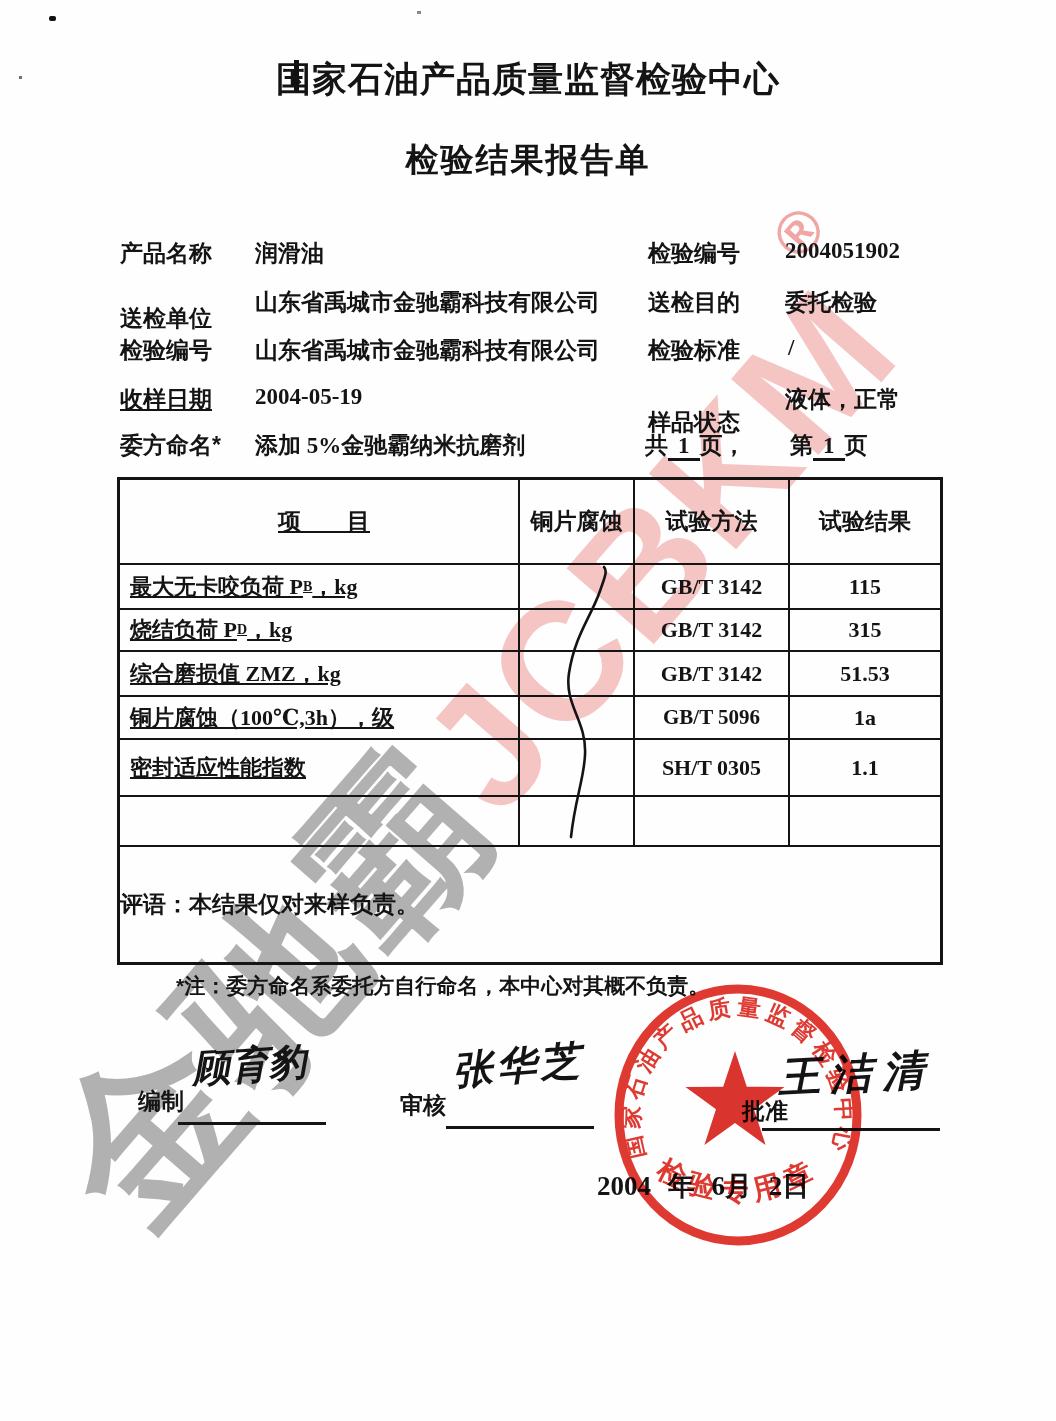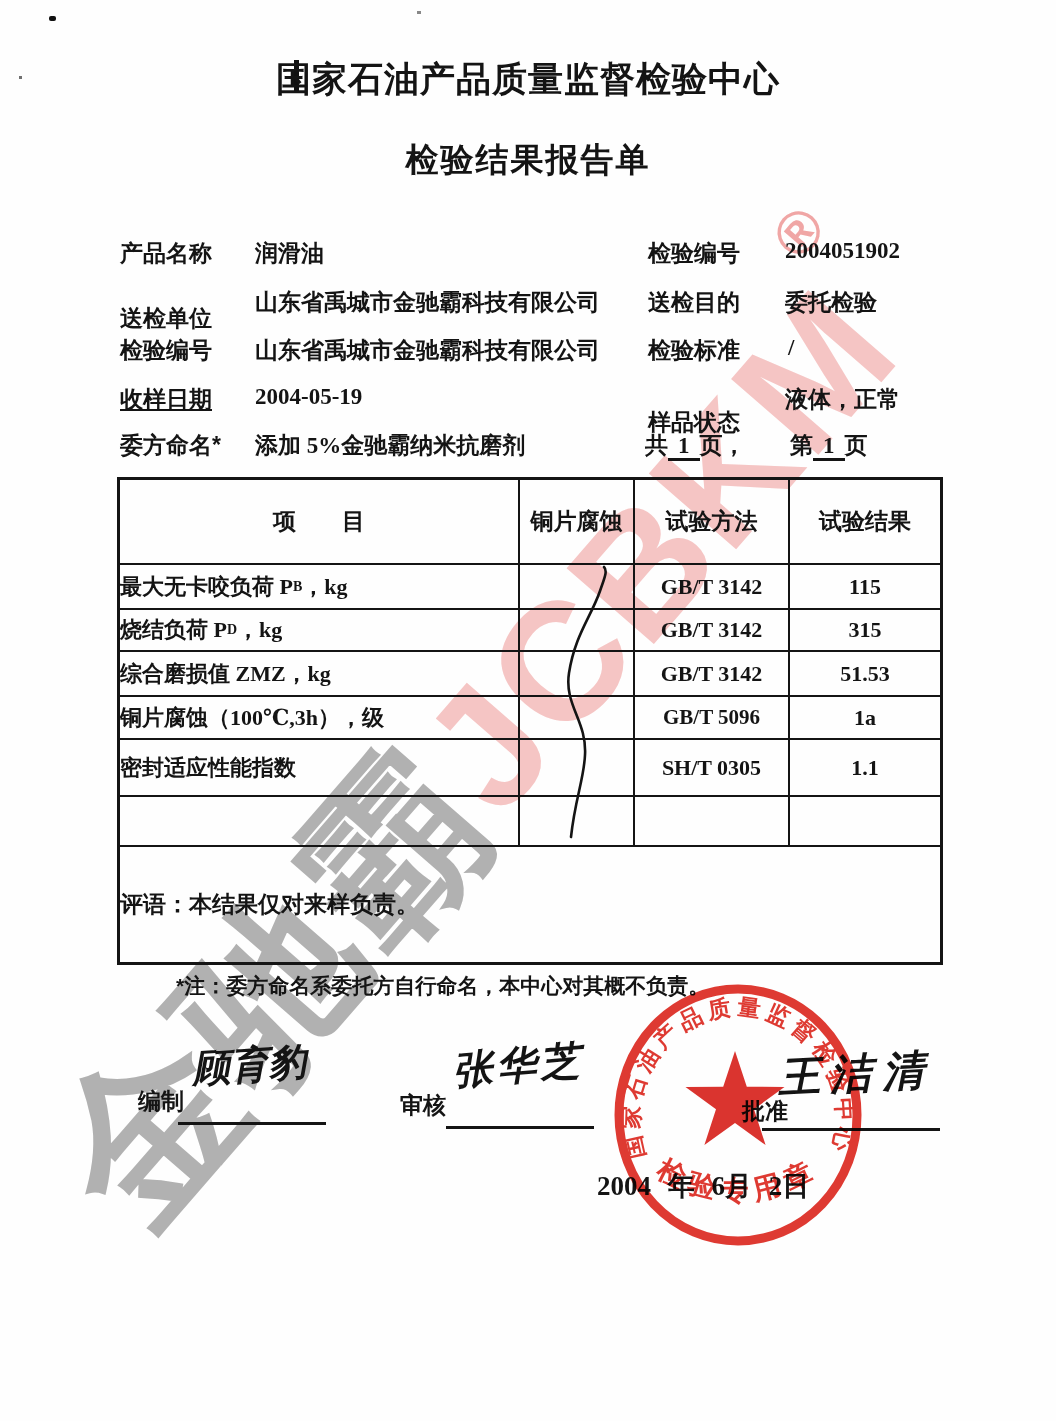--- a/index.html
+++ b/index.html
@@ -27,21 +27,21 @@
   .val{font-family:"Liberation Serif","DejaVu Serif",serif;}
   .u1{display:inline-block;border-bottom:3px solid #141414;padding:0 10px;line-height:1.05;}
   
   .rtable{position:absolute;left:117px;top:477px;width:826px;height:488px;z-index:1;
           border:3px solid #141414;box-sizing:border-box;display:grid;
           grid-template-columns:400px 115px 155px 1fr;
           grid-template-rows:85px 45px 42px 45px 43px 57px 50px 1fr;}
   .tc{border-right:2px solid #141414;border-bottom:2px solid #141414;
       display:flex;align-items:center;justify-content:center;
       font-weight:bold;font-size:22px;box-sizing:border-box;}
-  .tc.item{justify-content:flex-start;}
+  .tc.item{justify-content:flex-start;padding-left:10px;text-decoration:underline;}
   .tc.last{border-right:none;}
   .tc.hdr{font-family:"Liberation Sans","DejaVu Sans",sans-serif;font-size:23px;}
   .tc.remark{grid-column:1 / 5;border-right:none;border-bottom:none;
              justify-content:flex-start;font-size:23px;
              font-family:"Liberation Sans","DejaVu Sans",sans-serif;}
   sub.sb{font-size:14px;font-weight:bold;vertical-align:-5px;}
   .slash-svg{position:absolute;left:520px;top:563px;z-index:1;pointer-events:none;}
   
   .footnote{position:absolute;left:176px;top:972px;z-index:1;font-weight:bold;font-size:21px;
             font-family:"Liberation Sans","DejaVu Sans",sans-serif;}

